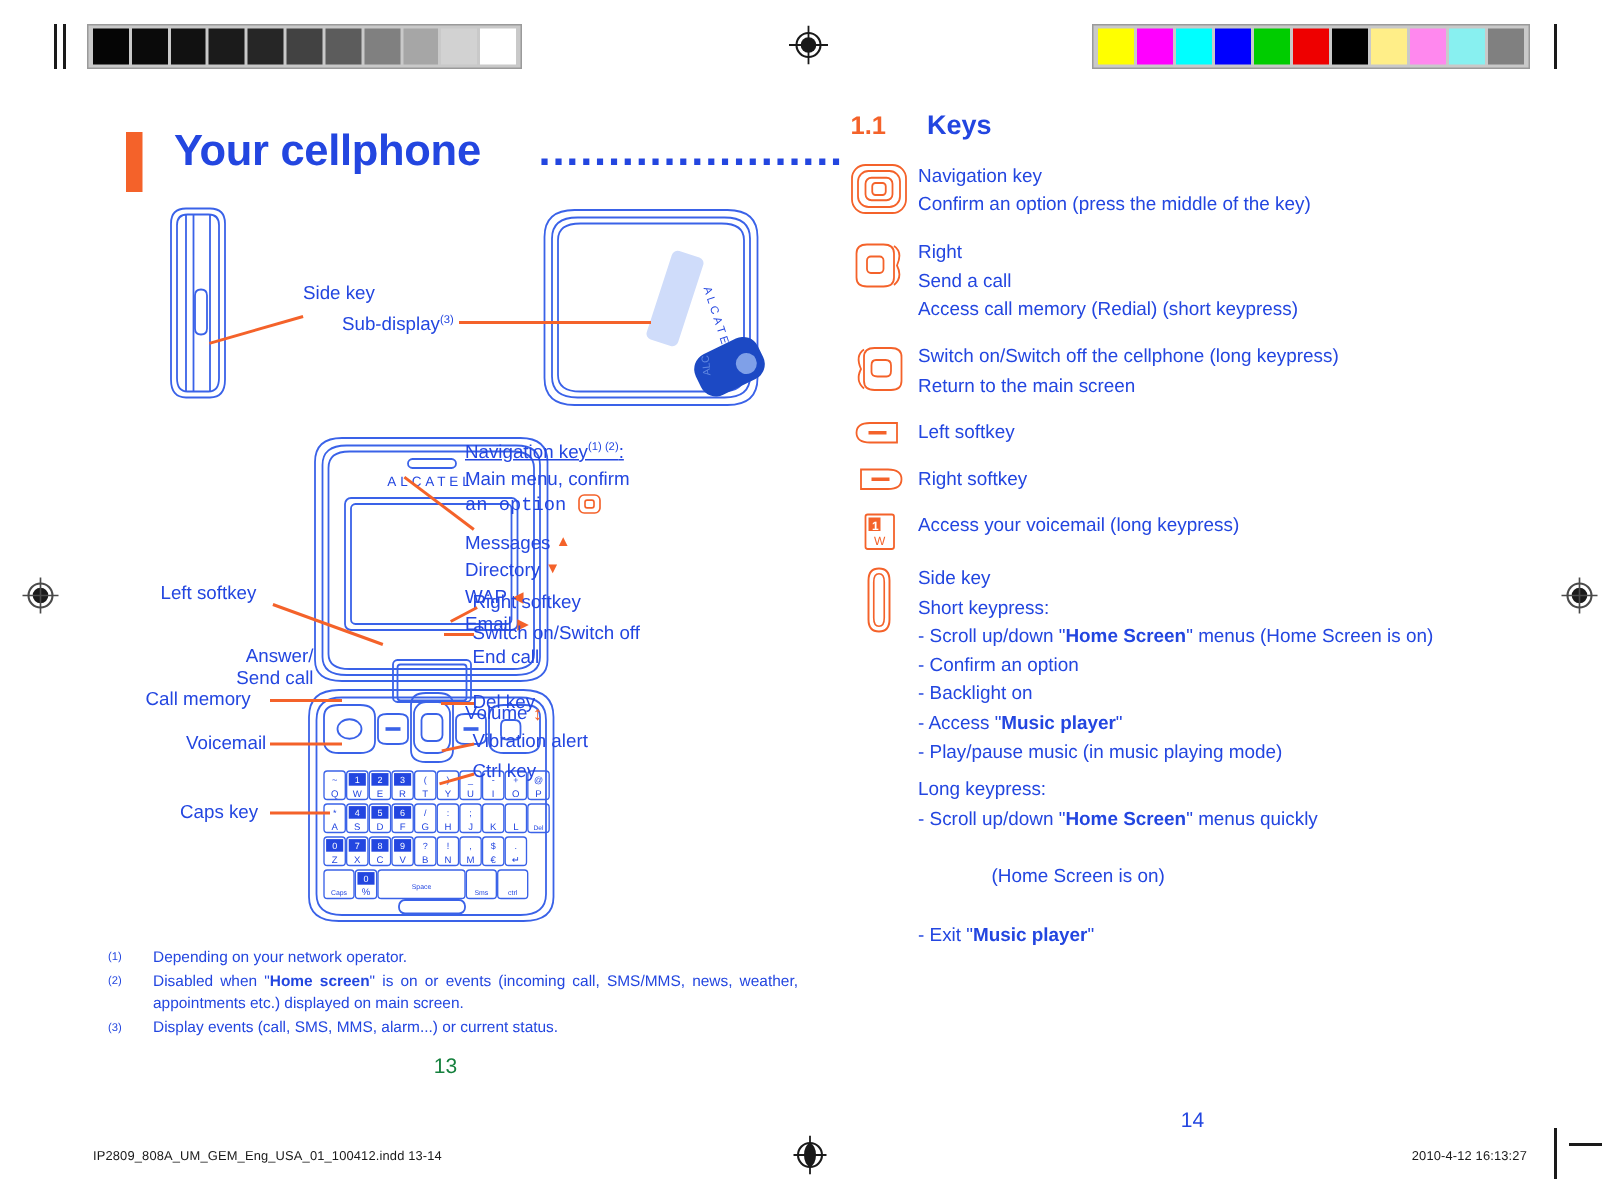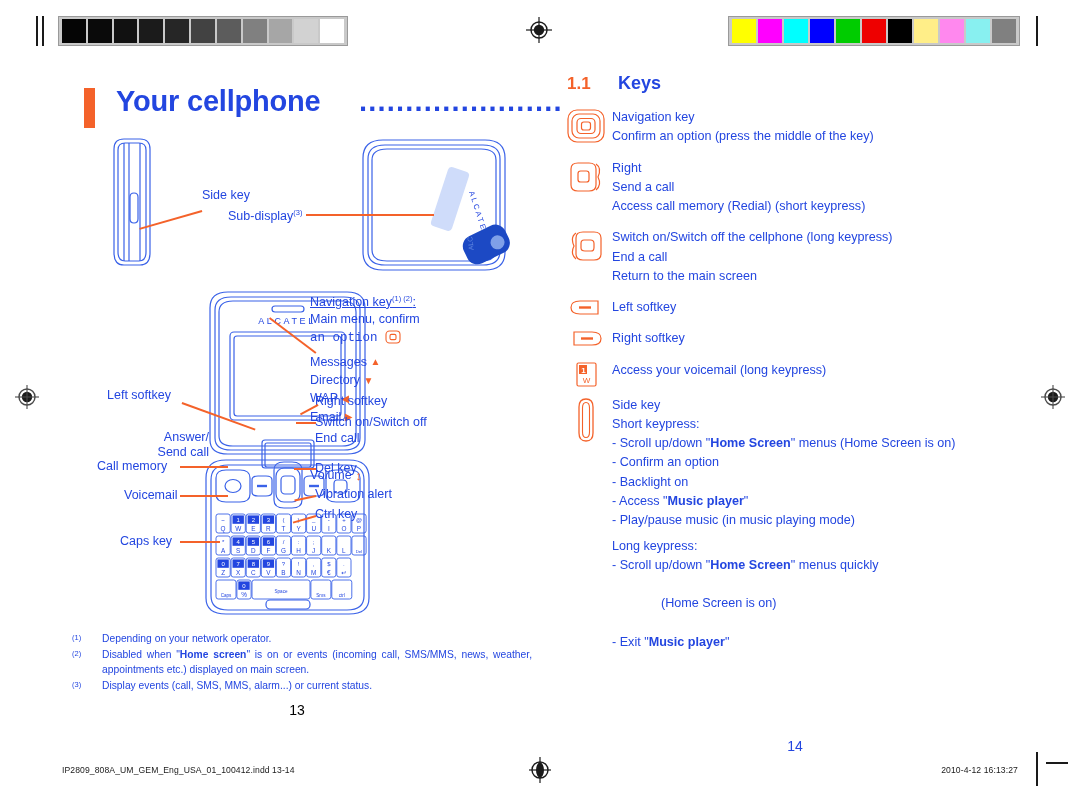--- a/index.html
+++ b/index.html
@@ -50,21 +50,21 @@
   .arw{display:inline-block;color:#f4622a;font-size:10px;line-height:1;vertical-align:middle;}
 
   
   #footnotes{position:absolute;left:10px;top:572px;width:460px;font-size:10.3px;color:#2346e0;line-height:1.45;}
   #footnotes .fn{display:flex;margin-bottom:1px;}
   #footnotes .fnum{width:30px;flex:none;font-size:7.5px;padding-top:1px;}
   #footnotes .ftxt{flex:1;}
   #footnotes b{font-weight:bold;}
 
   #pg-left{position:absolute;left:0;top:642px;width:470px;text-align:center;
-    font-size:14px;color:#000000;}
+    font-size:14px;color:#15803d;}
 
   
   #right-page{position:absolute;left:560px;top:60px;width:470px;height:660px;}
   #sec-num{position:absolute;left:7px;top:14px;font-size:17px;font-weight:bold;color:#f4622a;}
   #sec-title{position:absolute;left:58px;top:13px;font-size:18px;font-weight:bold;color:#2346e0;}
 
   #key-list{position:absolute;left:0px;top:48px;width:470px;}
   .keyrow{position:relative;display:flex;margin-bottom:5px;}
   .keyicon{width:52px;flex:none;display:flex;justify-content:center;padding-top:1px;}
   .keytext{flex:1;font-size:12.6px;color:#2346e0;line-height:1.53;padding-top:0px;}
@@ -481,21 +481,20 @@
       <div class="keyrow">
         <div class="keyicon">
           <svg width="38" height="34" viewBox="0 0 38 34">
             <path d="M9 9 Q9 3 16 3 L27 3 Q34 3 34 9 L34 25 Q34 31 27 31 L16 31 Q9 31 9 25 Z" fill="none" stroke="#f4622a" stroke-width="1.2"></path>
             <path d="M17 11 Q14 11 14 14.6 L14 19 Q14 22 18 22 L24 22 Q27 22 27 18.4 L27 14.6 Q27 11 23.4 11 Z" fill="none" stroke="#f4622a" stroke-width="1.2"></path>
             <path d="M9 4 Q3 8 7 17 Q3 25 9 30" fill="none" stroke="#f4622a" stroke-width="1.2"></path>
           </svg>
         </div>
         <div class="keytext">
           <div class="ln">Switch on/Switch off the cellphone (long keypress)</div>
-          <div class="ln">End a call</div>
           <div class="ln">Return to the main screen</div>
         </div>
       </div>
       <div class="gap"></div>
 
       <div class="keyrow">
         <div class="keyicon">
           <svg width="38" height="18" viewBox="0 0 38 18">
             <path d="M13 2 L31 2 L31 15 L13 15 Q4 15 4 8.5 Q4 2 13 2 Z" fill="none" stroke="#f4622a" stroke-width="1.2"></path>
             <line x1="12" y1="8.5" x2="24" y2="8.5" stroke="#f4622a" stroke-width="2.4"></line>

